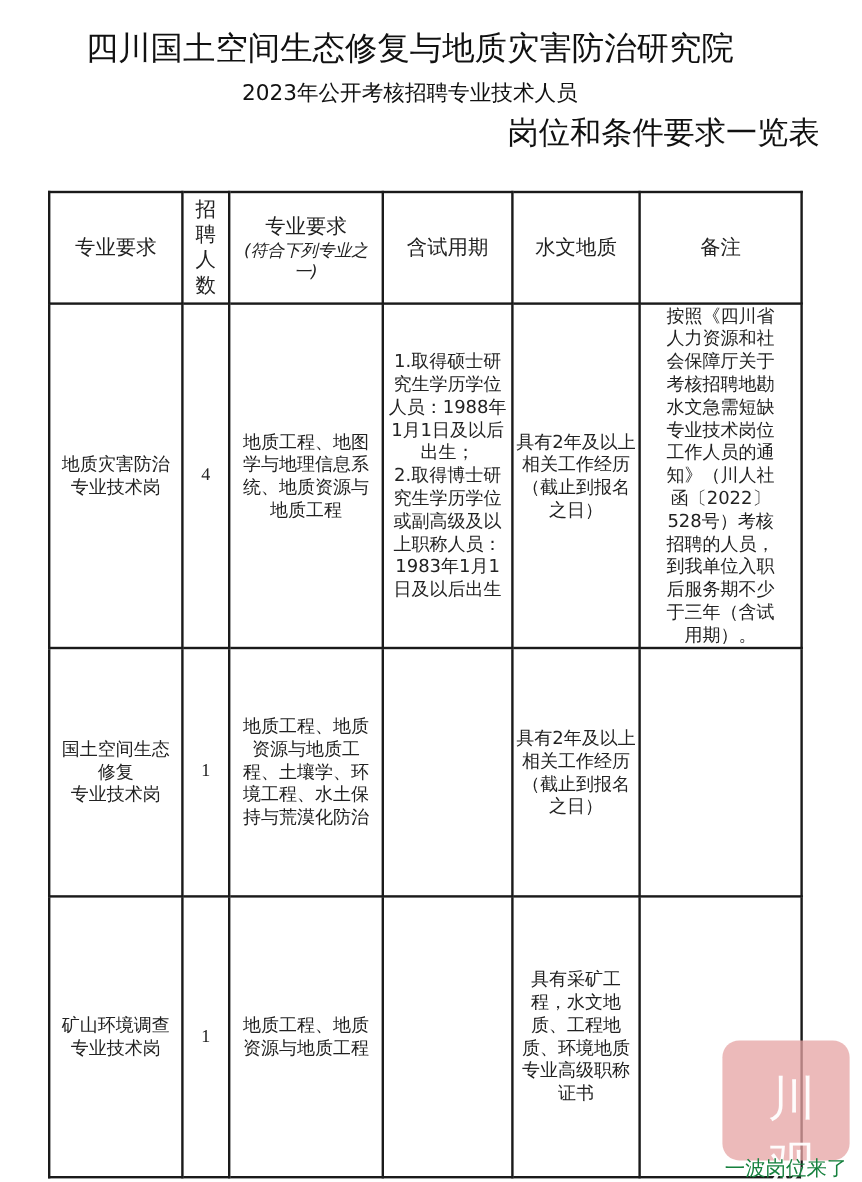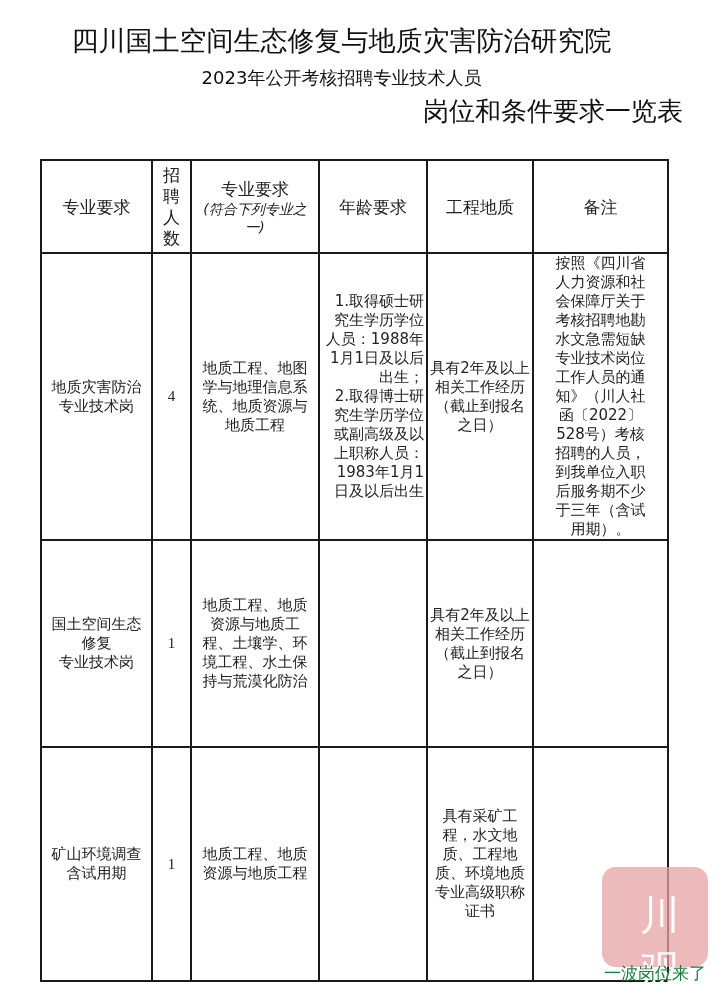--- a/index.html
+++ b/index.html
@@ -7,21 +7,21 @@
          font-family:"DejaVu Sans", "Liberation Sans", sans-serif; color:#111; }
   .title { position:absolute; left:0; width:683px; text-align:center; font-size:27px;
            line-height:37px; color:#111; letter-spacing:0px; }
   .t1 { top:22px; }
   .t2 { top:59px; font-size:18px; }
   .t3 { top:93px; font-size:26px;text-align:right; }
   table { position:absolute; left:40px; top:159px; border-collapse:collapse; table-layout:fixed; }
   td, th { border:2px solid #1a1a1a; padding:0; text-align:center; vertical-align:middle;
            font-weight:normal; font-size:15px; line-height:19px; color:#222; }
   th { font-size:17px; line-height:22px; }
-  .c-left { text-align:right; }
+  .c-left { text-align:center; }
   .serif { font-family:"Liberation Serif", "DejaVu Serif", serif; }
   .pre { white-space:pre-line; }
   .small-head { font-size:14px; line-height:18px;font-style:italic; }
   .watermark { position:absolute; left:602px; top:867px; width:106px; height:100px;
                background:#e6a3a3; opacity:0.75; border-radius:14px; }
   .wm-text { position:absolute; left:612px; top:888px; font-size:40px; color:#ffffff;
              font-family:"DejaVu Serif", serif; opacity:0.95;margin-left:28px; }
   .wm-sub { position:absolute; left:604px; top:962px; font-size:17px; color:#15803d;
             white-space:nowrap; }
 </style>
@@ -45,22 +45,22 @@
       <tr style="height:93px">
     <th>专业要求</th>
     <th class="pre" style="line-height:21px">招
 聘
 人
 数</th>
     <th>
       <div>专业要求</div>
       <div class="small-head" style="padding:0 2px">(符合下列专业之一)</div>
     </th>
-    <th>年龄要求</th>
-    <th>工程地质</th>
+    <th>含试用期</th>
+    <th>水文地质</th>
     <th>备注</th>
   </tr>
 
   <tr style="height:259px">
     <td class="pre">地质灾害防治
 专业技术岗</td>
     <td class="serif">4</td>
     <td style="padding:12px 4px">地质工程、地图学与地理信息系统、地质资源与地质工程</td>
     <td class="c-left pre" style="padding:0 2px">1.取得硕士研究生学历学位人员：1988年1月1日及以后出生；
 2.取得博士研究生学历学位或副高级及以上职称人员：1983年1月1日及以后出生</td>
@@ -74,21 +74,21 @@
 专业技术岗</td>
     <td class="serif">1</td>
     <td style="padding:12px 4px">地质工程、地质资源与地质工程、土壤学、环境工程、水土保持与荒漠化防治</td>
     <td></td>
     <td style="padding:0 2px">具有2年及以上相关工作经历（截止到报名之日）</td>
     <td></td>
   </tr>
 
   <tr style="height:234px">
     <td class="pre">矿山环境调查
-含试用期</td>
+专业技术岗</td>
     <td class="serif">1</td>
     <td style="padding:15px 4px">地质工程、地质资源与地质工程</td>
     <td></td>
     <td style="padding:14px 4px">具有采矿工程，水文地质、工程地质、环境地质专业高级职称证书</td>
     <td></td>
   </tr>
 </tbody>
   </table>
 
 <div class="watermark"></div>

